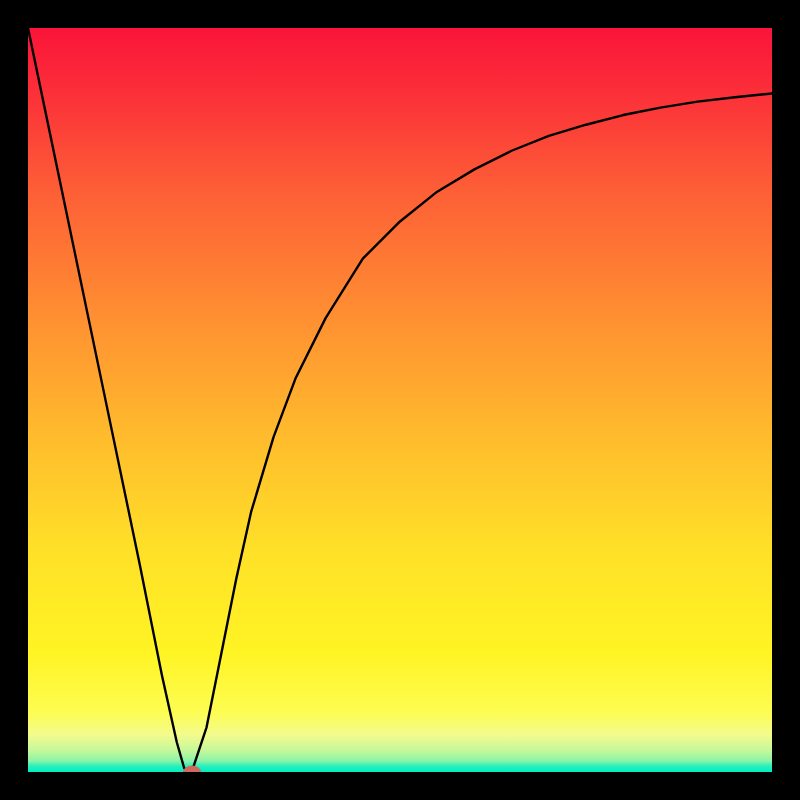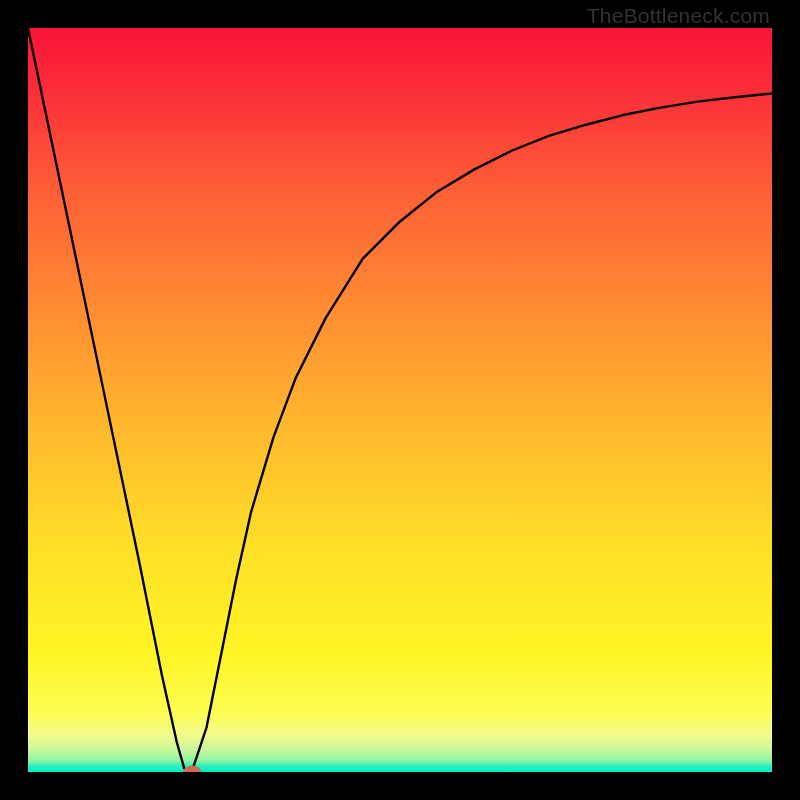--- a/index.html
+++ b/index.html
@@ -77,14 +77,13 @@
   <div class="plot-area">
     <div class="gradient-bg"></div>
 
     <svg class="curve-svg" viewBox="0 0 744 744" preserveAspectRatio="none">
       <path id="curve-path" d="M0.00 0.00 L37.20 178.56 L74.40 357.12 L111.60 535.68 L133.92 647.28 L148.80 714.24 L156.24 740.28 L163.68 744.00 L178.56 699.36 L193.44 624.96 L208.32 550.56 L223.20 483.60 L245.52 409.20 L267.84 349.68 L297.60 290.16 L334.80 230.64 L372.00 193.44 L409.20 163.68 L446.40 141.36 L483.60 122.76 L520.80 107.88 L558.00 96.72 L595.20 87.05 L632.40 79.61 L669.60 73.66 L706.80 69.19 L744.00 65.47" fill="none" stroke="#000" stroke-width="2.4" stroke-linejoin="round" stroke-linecap="round"></path>
     </svg>
 
     <div id="marker" class="marker" style="left: 163.68px; top: 744px; width: 18px; height: 13px; background: rgb(205, 107, 95);"></div>
   </div>
 
-  <div class="watermark">TheBottleneck.com</div>
 </div>
 
 </body></html>

